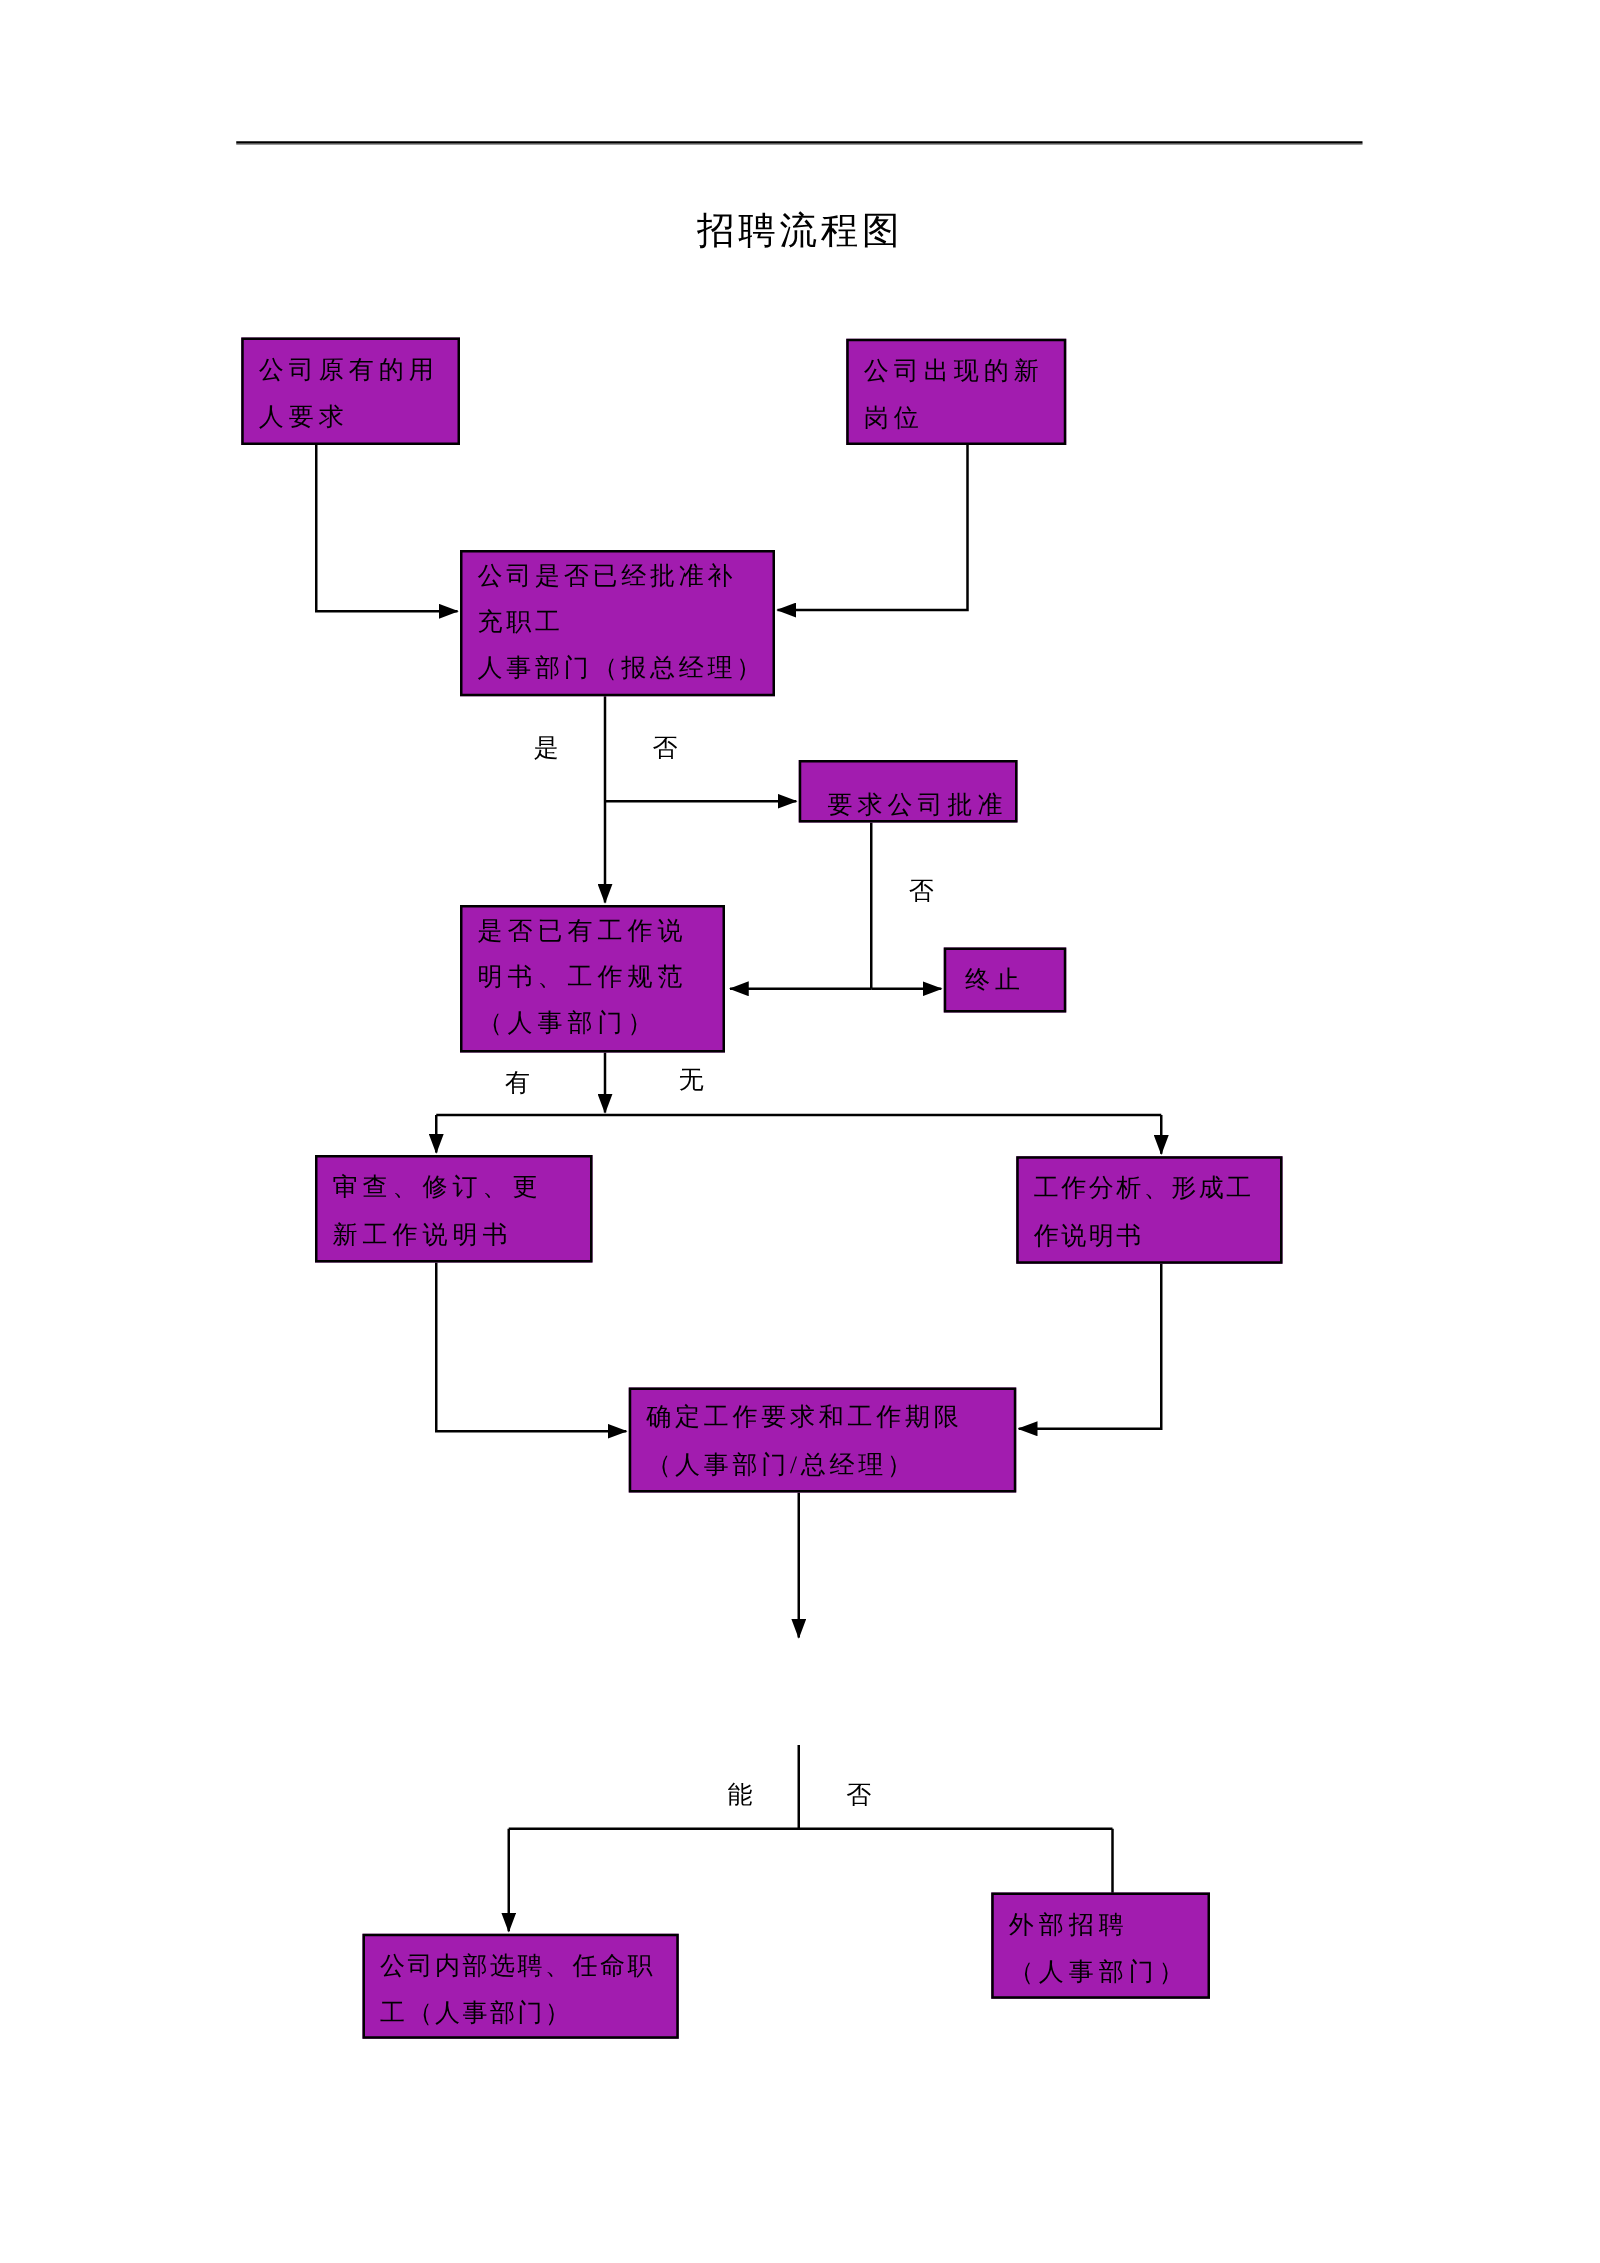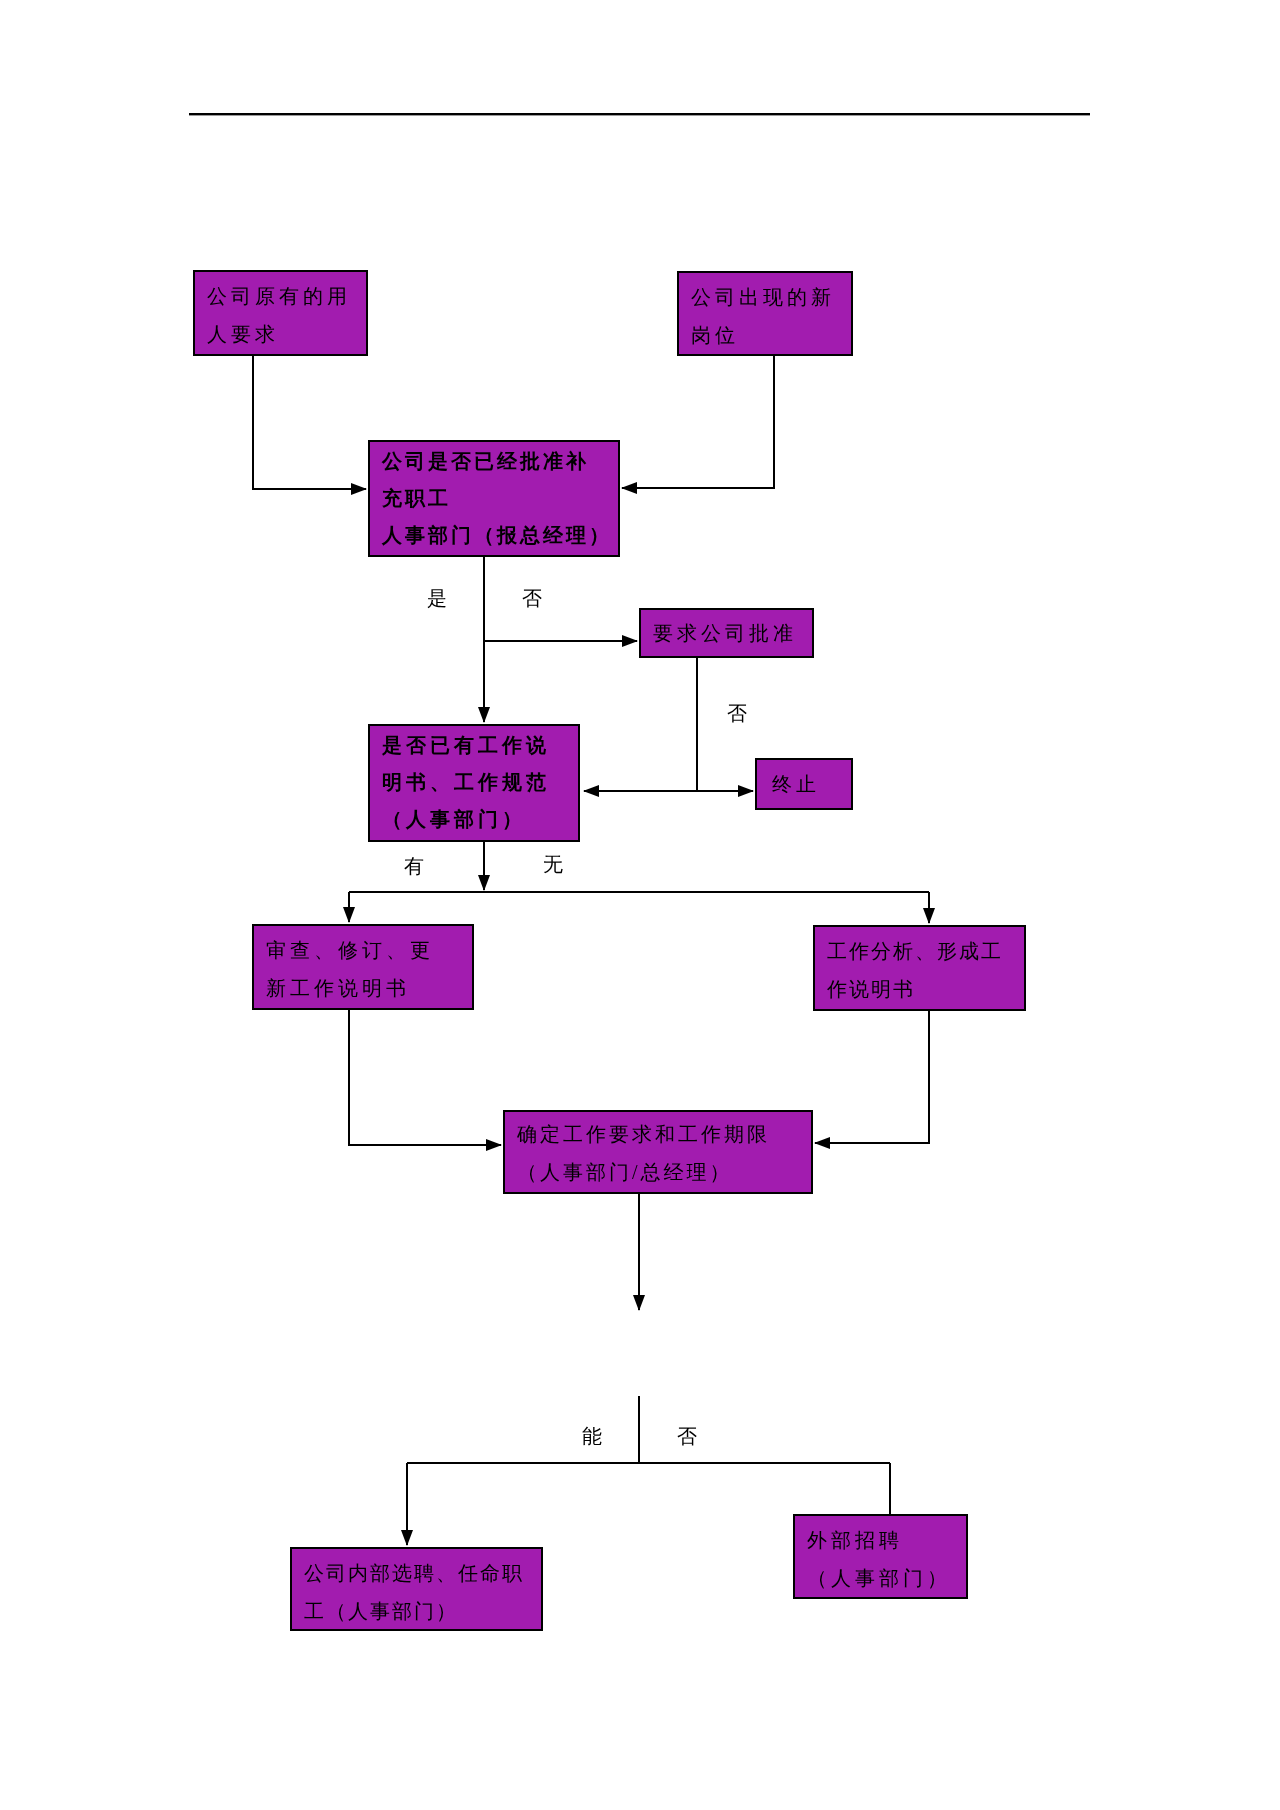--- a/index.html
+++ b/index.html
@@ -50,38 +50,38 @@
     z-index: 2;
   }
   .node-text {
     font-size: 20px;
     line-height: 38px;
     letter-spacing: 4px;
     white-space: pre;
     padding: 5px 6px 0 12px;
     color: #000000;
   }
-  .three .node-text { line-height: 37px; padding-top: 1px; font-weight: bold; }
+  .three .node-text { line-height: 37px; padding-top: 1px; }
   .tight .node-text { letter-spacing: 2px; border-radius: 30px; }
   .mid .node-text { letter-spacing: 3px; }
   .center .node-text { text-align: center; padding-left: 0; padding-right: 16px; }
   .edge-label {
     position: absolute;
     transform: translate(-50%, -50%);
     font-size: 20px;
     letter-spacing: 0;
     z-index: 3;
     color: #000000;
   }
   
   #n-existing       { left:193px; top:270px;  width:175px; height:86px; }
   #n-newpos         { left:677px; top:271px;  width:176px; height:85px; }
   #n-approved       { left:368px; top:440px;  width:252px; height:117px; }
   #n-request        { left:639px; top:608px;  width:175px; height:50px; }
-  #n-request .node-text { padding-top: 4px; }
+  #n-request .node-text { padding-top: 15px; text-align: right; }
   #n-jobdesc        { left:368px; top:724px;  width:212px; height:118px; }
   #n-terminate      { left:755px; top:758px;  width:98px;  height:52px; }
   #n-terminate .node-text { padding-top: 5px; }
   #n-review         { left:252px; top:924px;  width:222px; height:86px; }
   #n-analysis       { left:813px; top:925px;  width:213px; height:86px; }
   #n-define         { left:503px; top:1110px; width:310px; height:84px; }
   #n-define .node-text { padding-top: 3px; }
   #n-internal-check { left:427px; top:1312px; width:463px; height:84px; }
   #n-internal-check .node-text { padding-top: 3px; }
   #n-internal-hire  { left:290px; top:1547px; width:253px; height:84px; }
@@ -95,20 +95,21 @@
   #lab-can  { left:592px; top:1436px; }
   #lab-no3  { left:687px; top:1436px; }
 </style>
 </head>
 <body>
 
 <div class="page">
 
   <div class="top-rule"></div>
 
+  <div class="doc-title">招聘流程图</div>
 
   <svg class="edges-svg" viewBox="0 0 1280 1810" xmlns="http://www.w3.org/2000/svg">
     <defs>
       <marker id="arr" viewBox="0 0 16 12" refX="15" refY="6" markerWidth="16" markerHeight="12" orient="auto" markerUnits="userSpaceOnUse">
         <path d="M0 0 L16 6 L0 12 Z"></path>
       </marker>
     </defs>
     <path d="M253 356 V489 H366" marker-end="url(#arr)"></path>
     <path d="M774 356 V488 H622" marker-end="url(#arr)"></path>
     <path d="M484 557 V722" marker-end="url(#arr)"></path>

